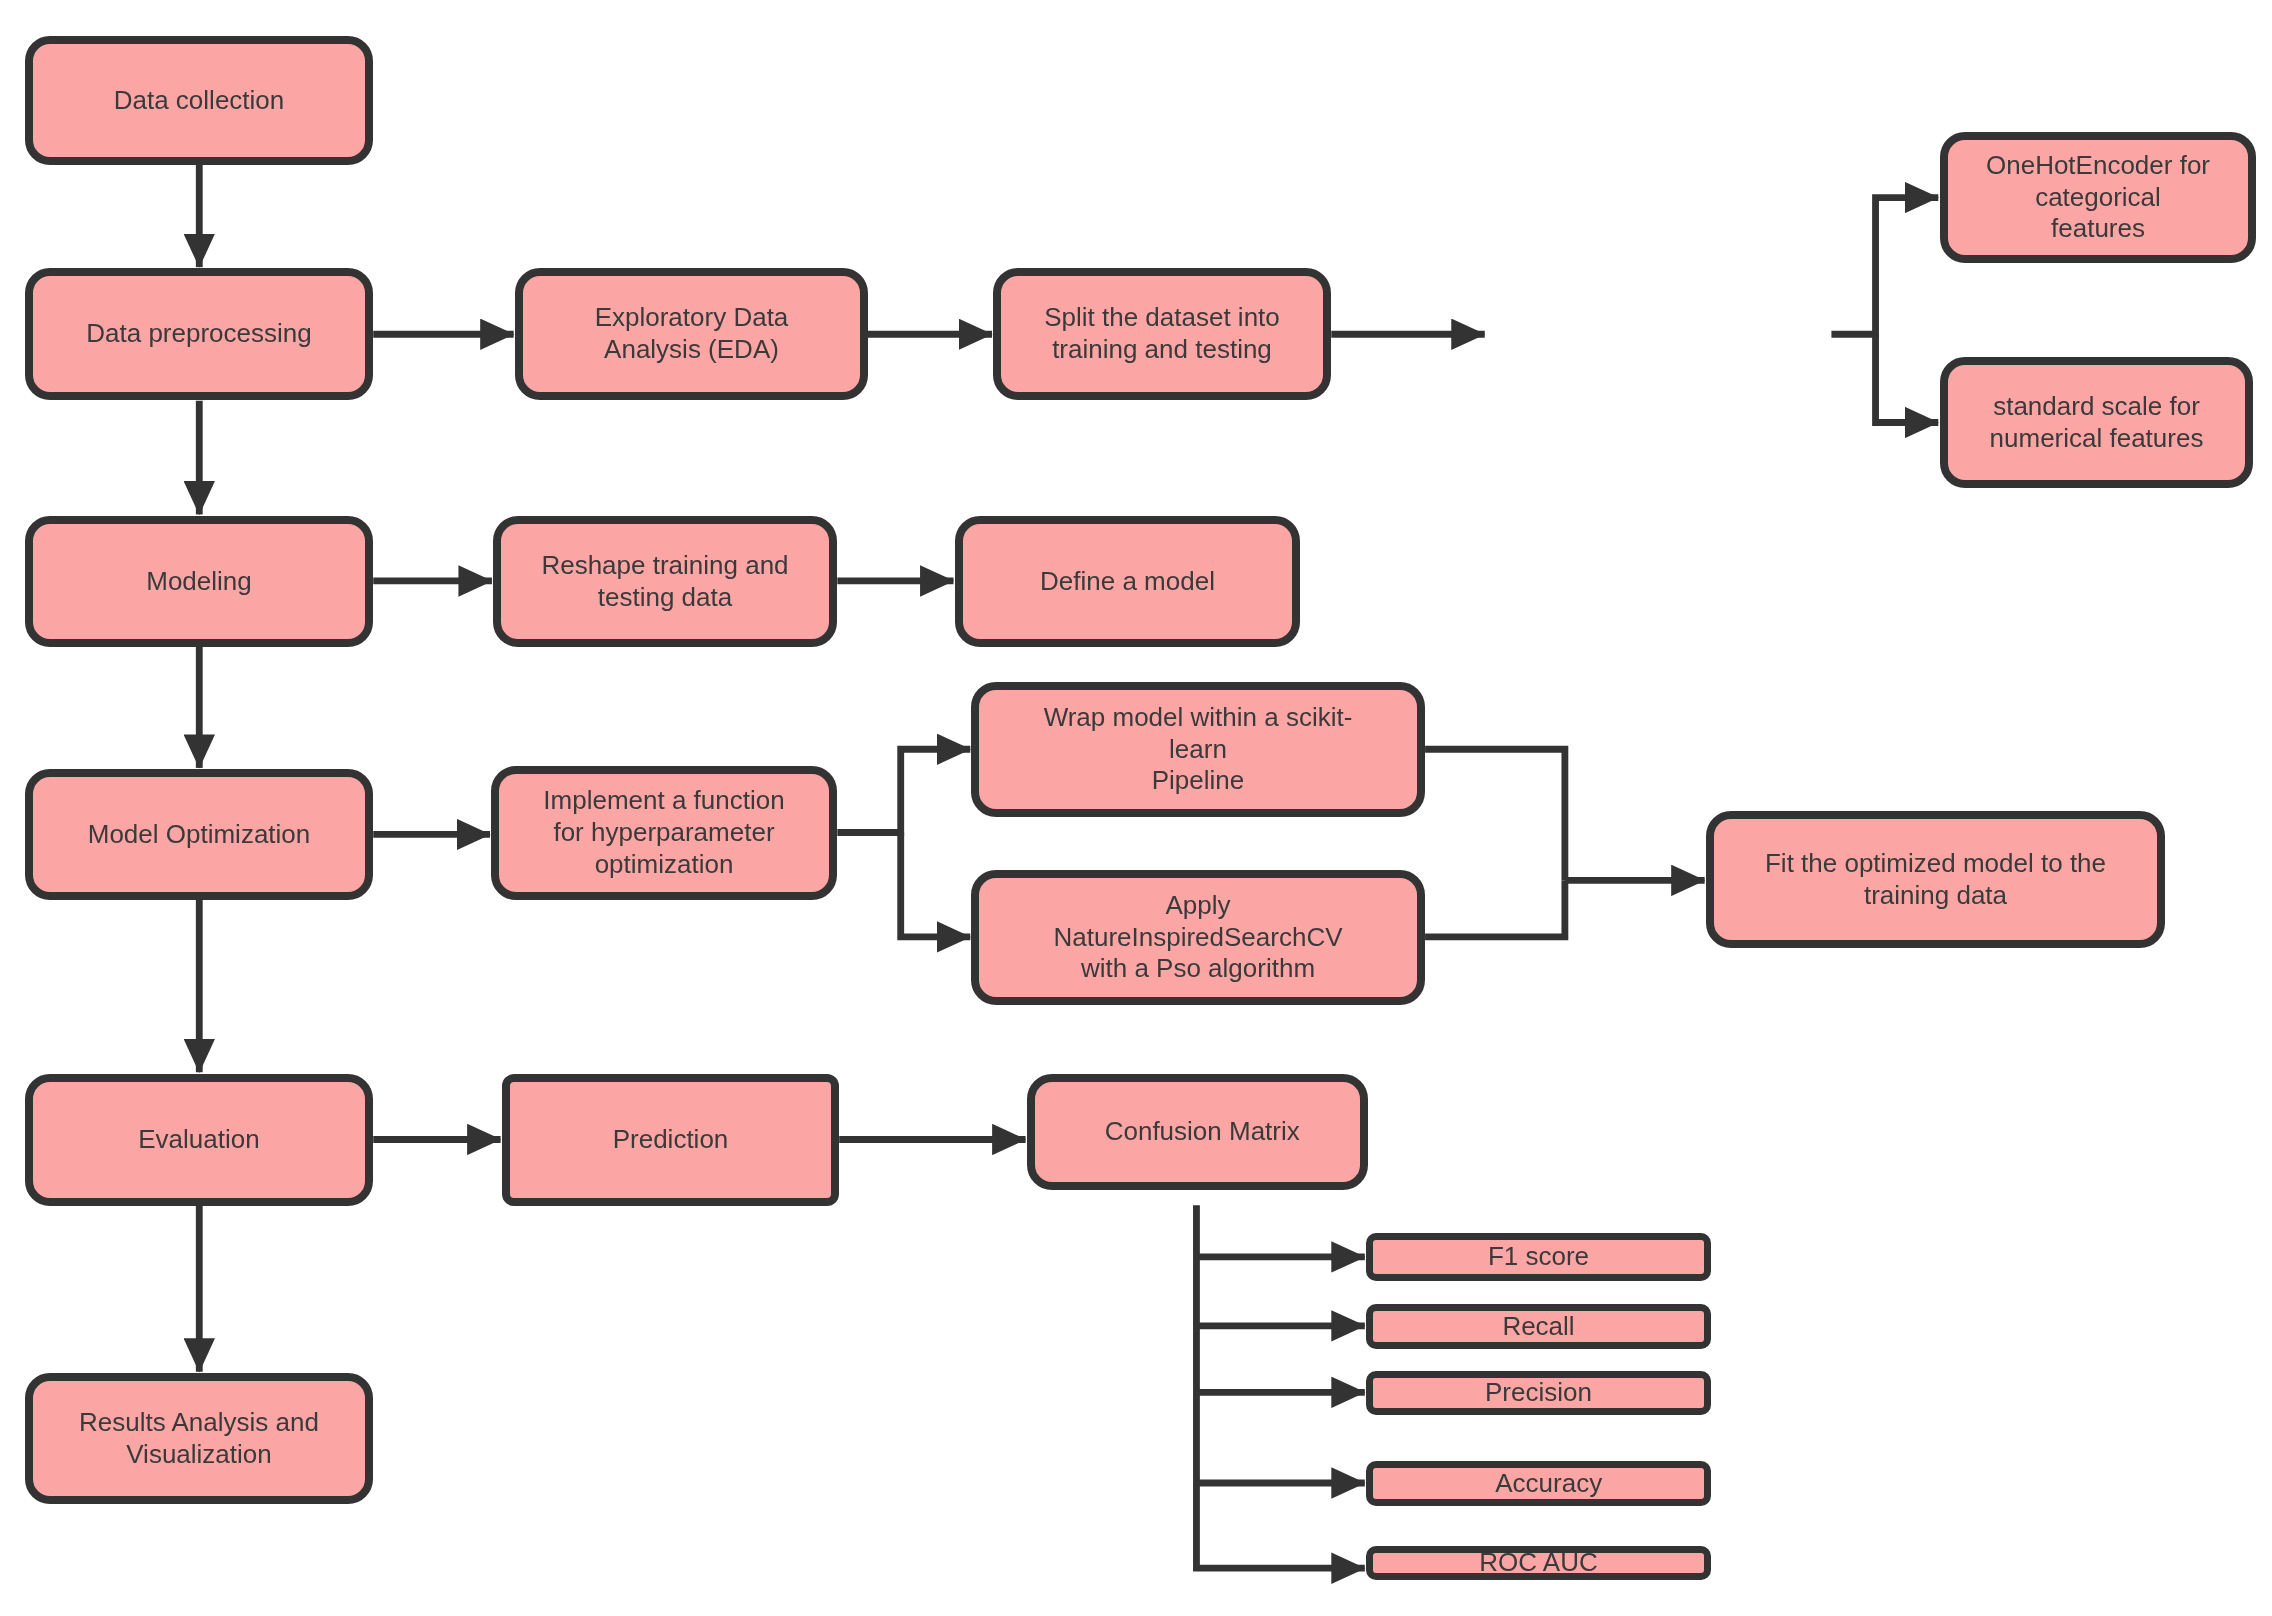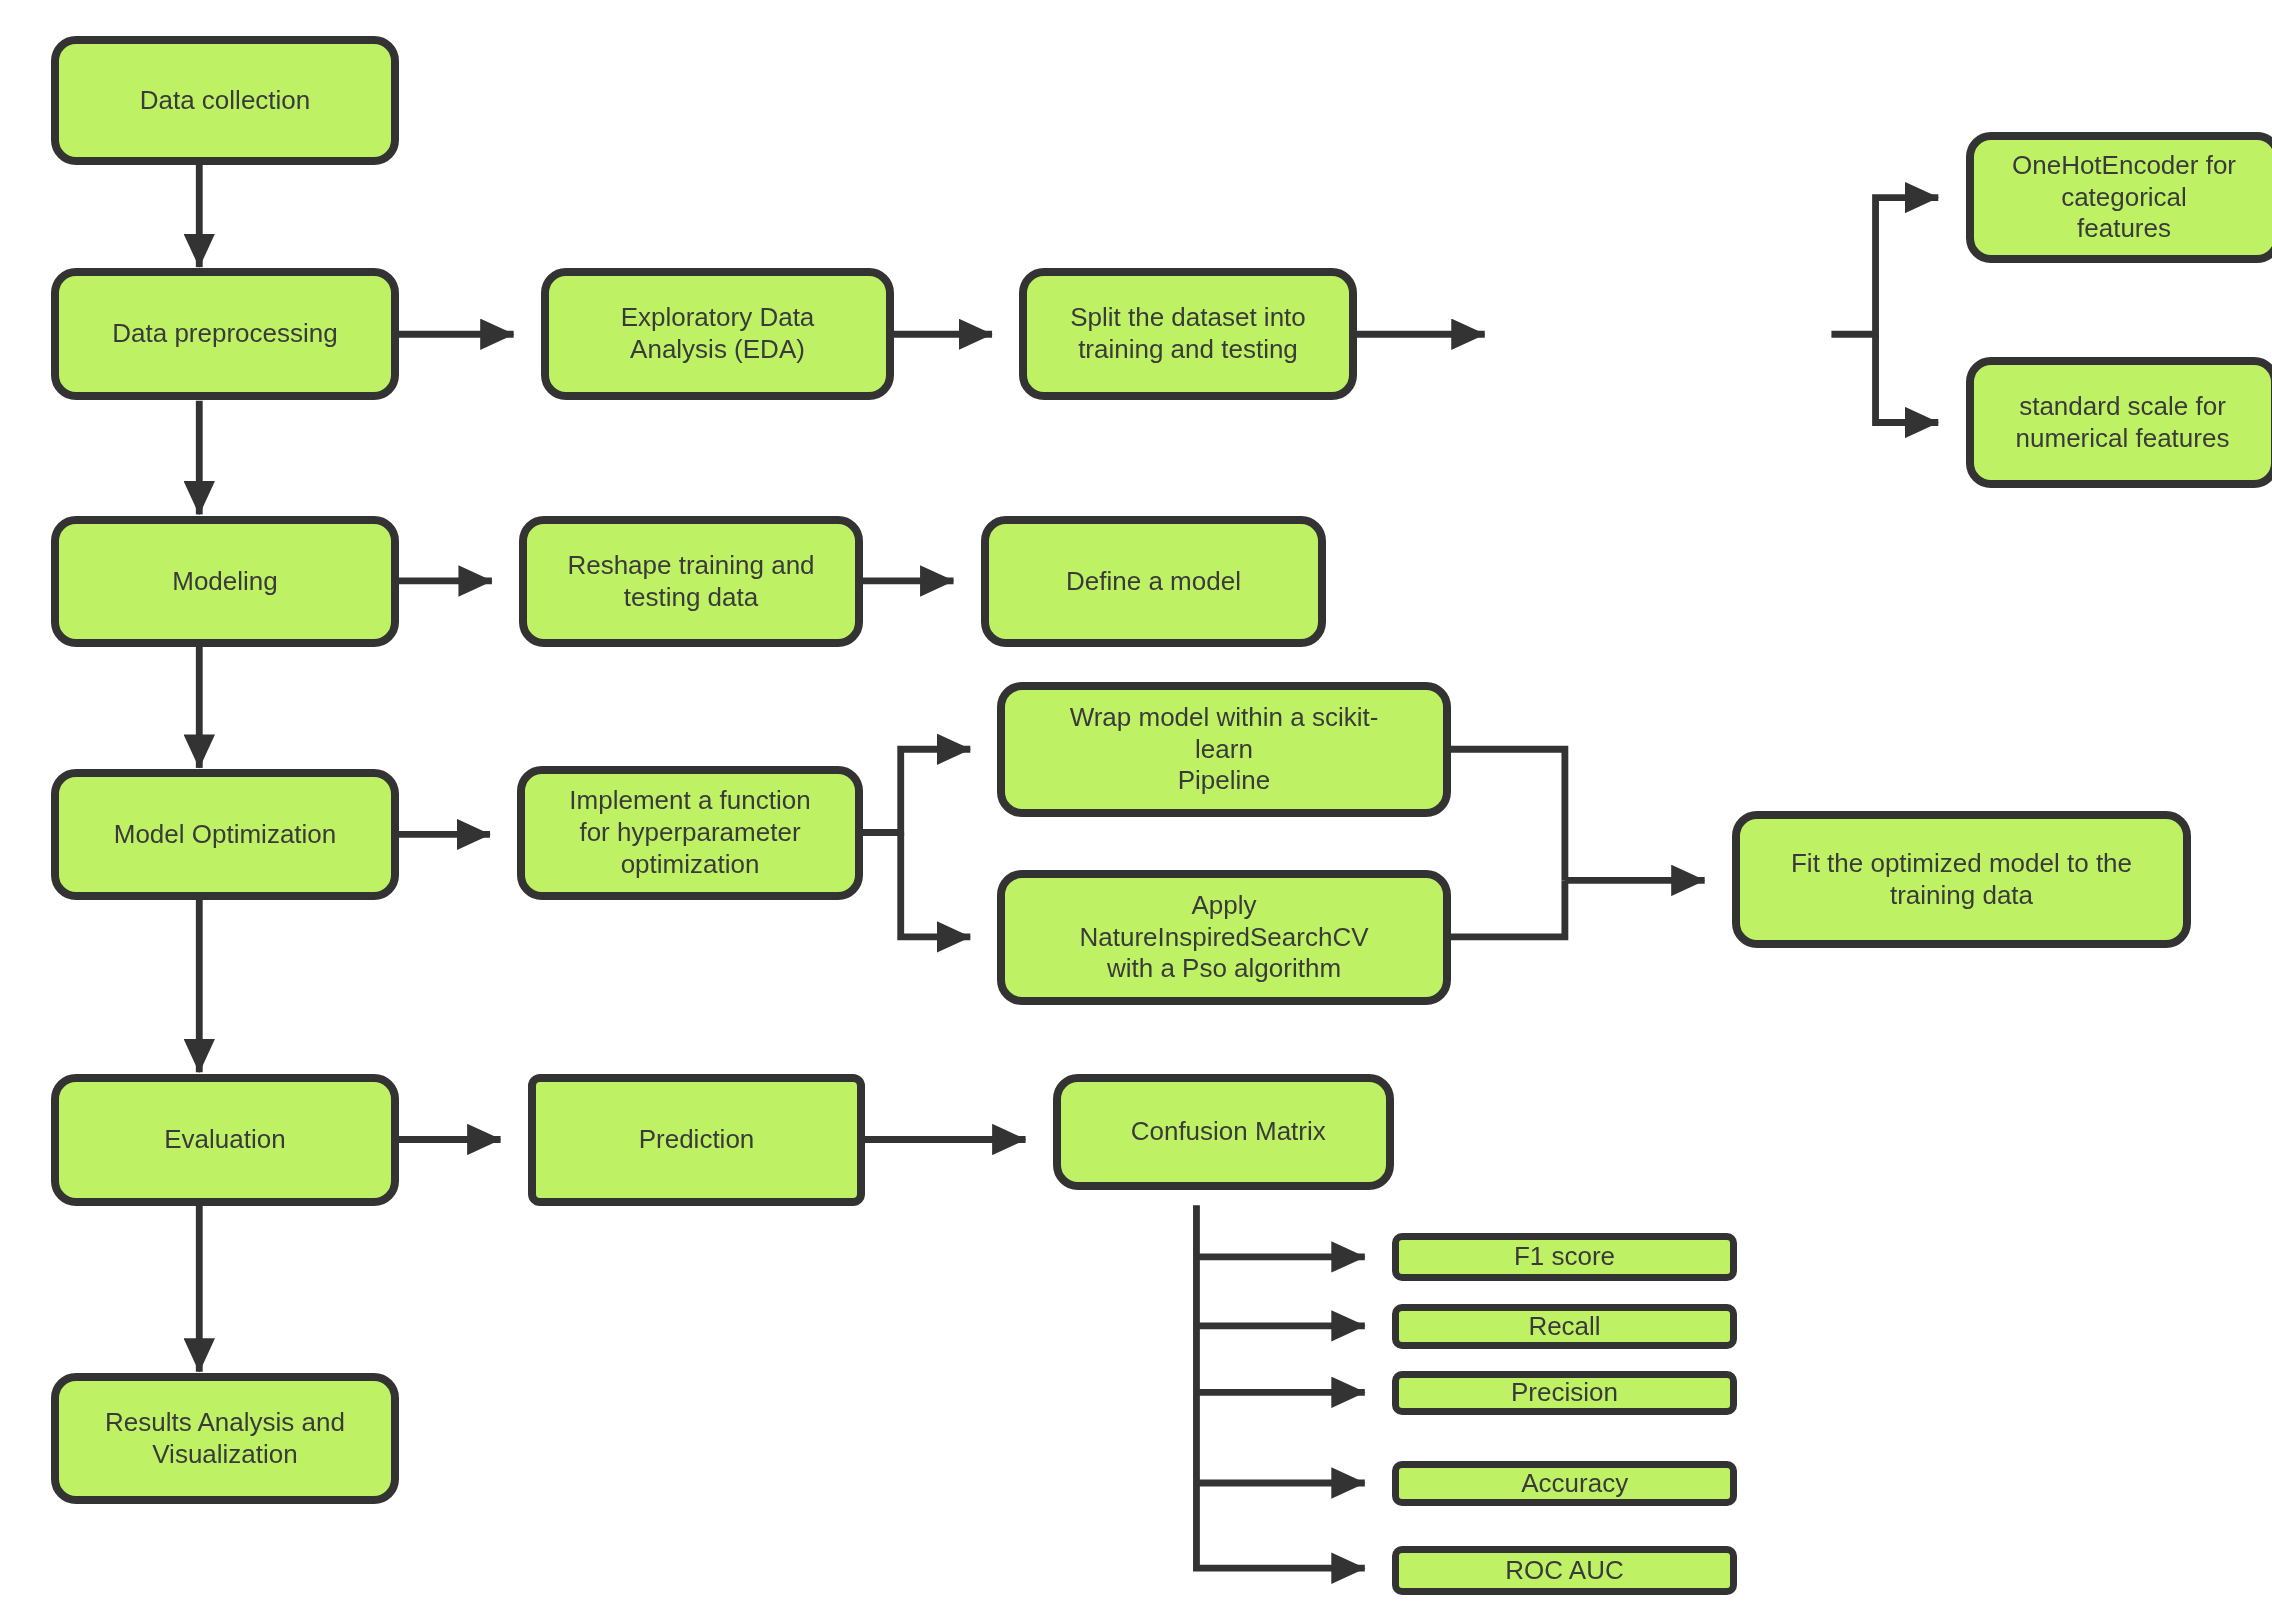--- a/index.html
+++ b/index.html
@@ -7,24 +7,24 @@
   .canvas{
     position:relative; width:2273px; height:1616px; overflow:hidden;
     background:var(--canvas);
     font-family:"Liberation Sans", sans-serif;
   }
   svg.connectors{position:absolute; left:0; top:0; width:2273px; height:1616px;}
   svg.connectors path.edge{stroke:var(--stroke); stroke-width:11; fill:none; stroke-linejoin:miter; stroke-linecap:butt;}
   svg.connectors .arrowhead{fill:var(--stroke); stroke:none;}
   .node{
     position:absolute; box-sizing:border-box;
-    background:#bef264; border:8px solid var(--stroke); border-radius:25px;
+    background:#fca5a5; border:8px solid var(--stroke); border-radius:25px;
     display:flex; align-items:center; justify-content:center;
     text-align:center; white-space:pre-line;
-    color:var(--text); font-size:26px; line-height:1.22; padding:0 7.5px;margin-left:26px;
+    color:var(--text); font-size:26px; line-height:1.22; padding:0 7.5px;
   }
   .node.small{border-radius:10px; border-width:7.5px;}
 </style>
 </head>
 <body>
 
 <div class="canvas">
 
   <svg class="connectors" viewBox="0 0 3657 2601" xmlns="http://www.w3.org/2000/svg">
     <defs>
@@ -96,19 +96,19 @@
 training data</div>
 
   <div class="node" style="left:25px;   top:1074px; width:348px; height:132px;">Evaluation</div>
   <div class="node" style="left:502px;  top:1074px; width:337px; height:132px;border-radius:12px;">Prediction</div>
   <div class="node" style="left:1027px; top:1074px; width:341px; height:116px;padding-left:17px;">Confusion Matrix</div>
 
   <div class="node small" style="left:1366px; top:1233px; width:345px; height:48px;">F1 score</div>
   <div class="node small" style="left:1366px; top:1304px; width:345px; height:45px;">Recall</div>
   <div class="node small" style="left:1366px; top:1371px; width:345px; height:44px;">Precision</div>
   <div class="node small" style="left:1366px; top:1461px; width:345px; height:45px;padding-left:28px;">Accuracy</div>
-  <div class="node small" style="left:1366px; top:1546px; width:345px; height:49px;border-radius:10px;">ROC AUC</div>
+  <div class="node small" style="left:1366px; top:1546px; width:345px; height:34px;border-radius:10px;">ROC AUC</div>
 
   <div class="node" style="left:25px;   top:1373px; width:348px; height:131px;">Results Analysis and
 Visualization</div>
 
 </div>
 
 
 </body></html>

